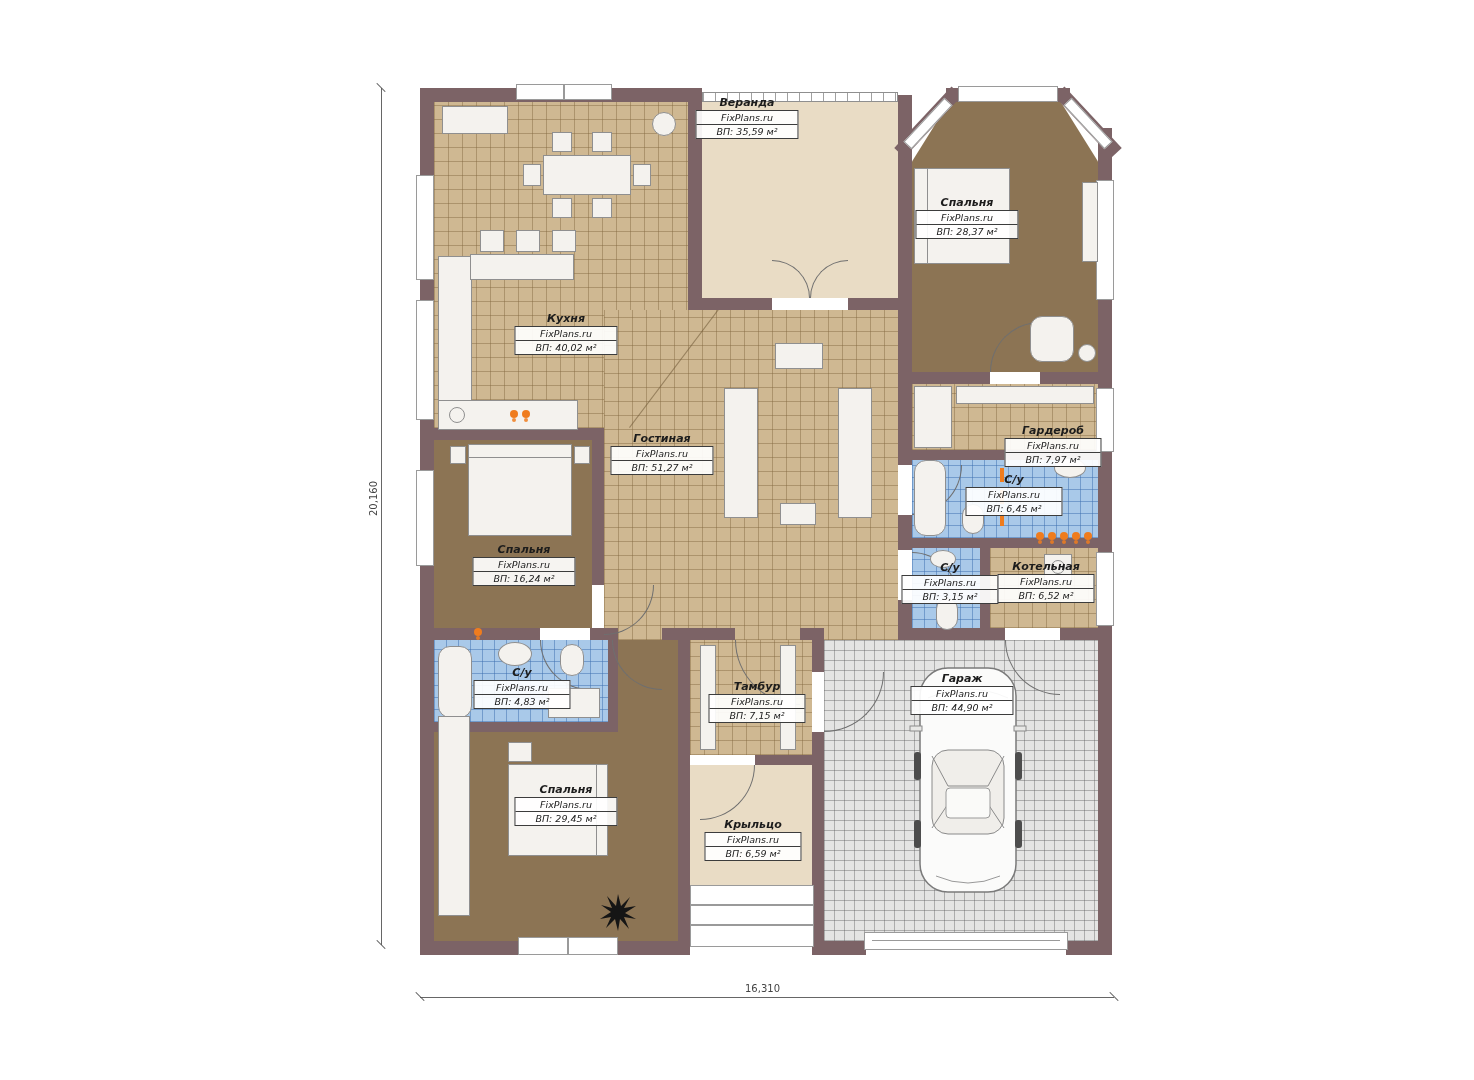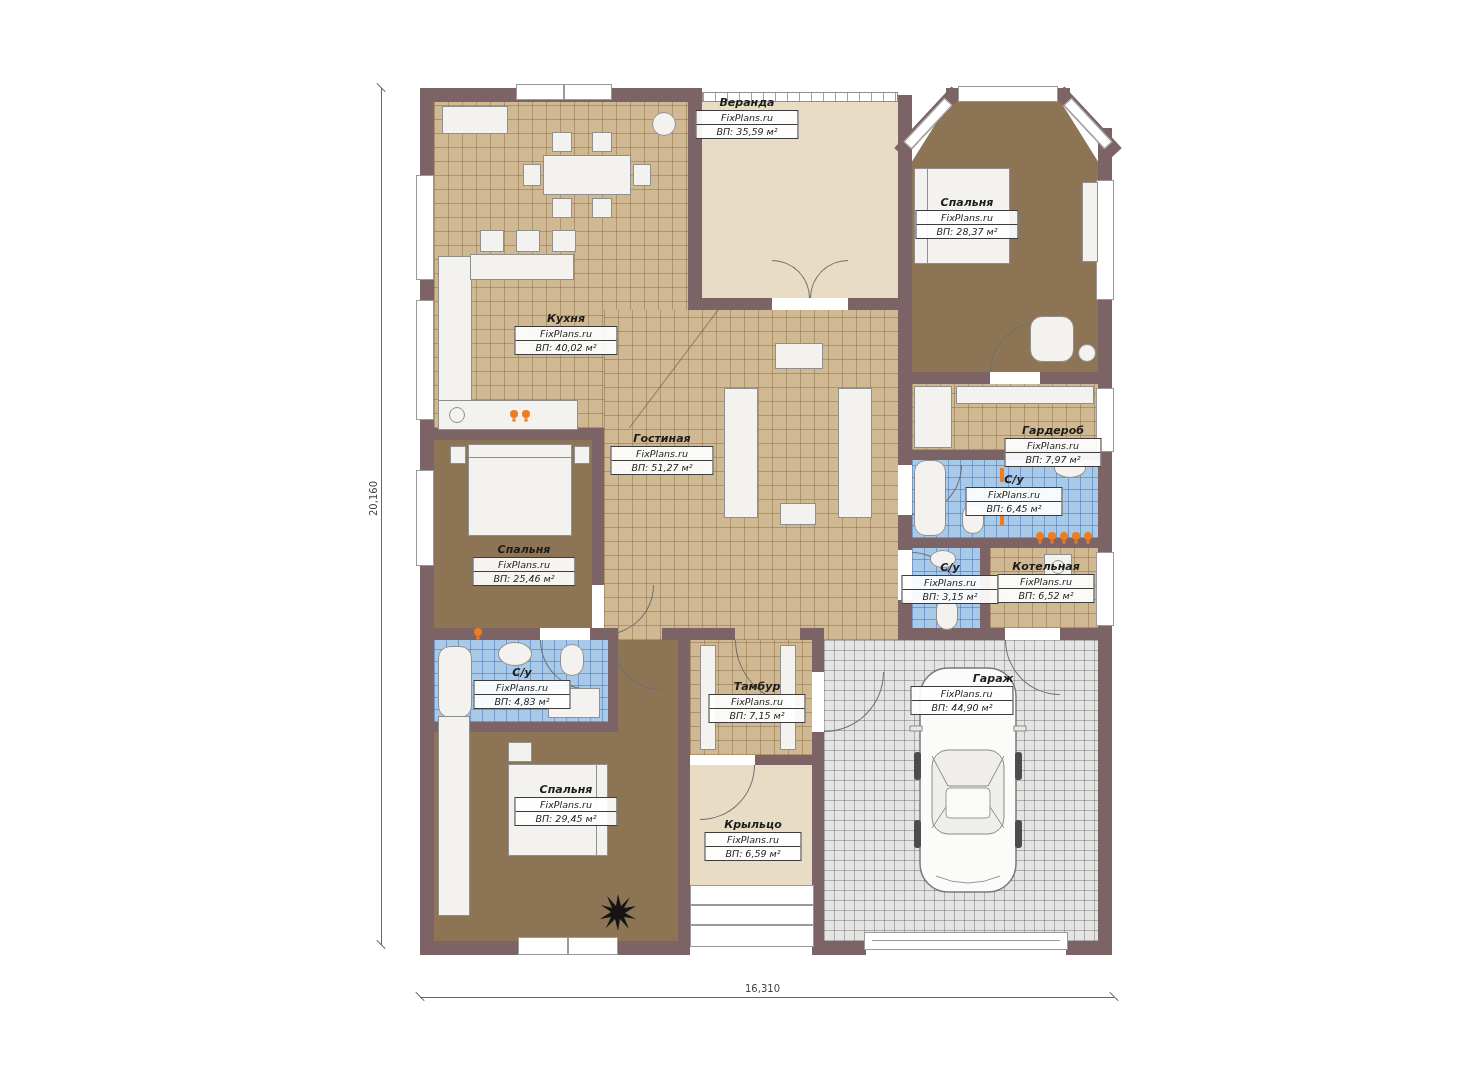--- a/index.html
+++ b/index.html
@@ -276,21 +276,21 @@
       <div class="area">ВП: 7,97 м²</div></div>
   </div>
   <div class="lbl" style="left:1014px;top:473px;">
     <div class="nm">С/у</div>
     <div class="bx"><div class="site">FixPlans.ru</div>
       <div class="area">ВП: 6,45 м²</div></div>
   </div>
   <div class="lbl" style="left:524px;top:543px;">
     <div class="nm">Спальня</div>
     <div class="bx"><div class="site">FixPlans.ru</div>
-      <div class="area">ВП: 25,46 м²</div></div>
+      <div class="area">ВП: 16,24 м²</div></div>
   </div>
   <div class="lbl" style="left:950px;top:561px;">
     <div class="nm">С/у</div>
     <div class="bx"><div class="site">FixPlans.ru</div>
       <div class="area">ВП: 3,15 м²</div></div>
   </div>
   <div class="lbl" style="left:1046px;top:560px;">
     <div class="nm">Котельная</div>
     <div class="bx"><div class="site">FixPlans.ru</div>
       <div class="area">ВП: 6,52 м²</div></div>
@@ -298,21 +298,21 @@
   <div class="lbl" style="left:522px;top:666px;">
     <div class="nm">С/у</div>
     <div class="bx"><div class="site">FixPlans.ru</div>
       <div class="area">ВП: 4,83 м²</div></div>
   </div>
   <div class="lbl" style="left:757px;top:680px;">
     <div class="nm">Тамбур</div>
     <div class="bx"><div class="site">FixPlans.ru</div>
       <div class="area">ВП: 7,15 м²</div></div>
   </div>
-  <div class="lbl" style="left:962px;top:672px;text-align:right;">
+  <div class="lbl" style="left:962px;top:672px;">
     <div class="nm">Гараж</div>
     <div class="bx"><div class="site">FixPlans.ru</div>
       <div class="area">ВП: 44,90 м²</div></div>
   </div>
   <div class="lbl" style="left:566px;top:783px;">
     <div class="nm">Спальня</div>
     <div class="bx"><div class="site">FixPlans.ru</div>
       <div class="area">ВП: 29,45 м²</div></div>
   </div>
   <div class="lbl" style="left:753px;top:818px;">

